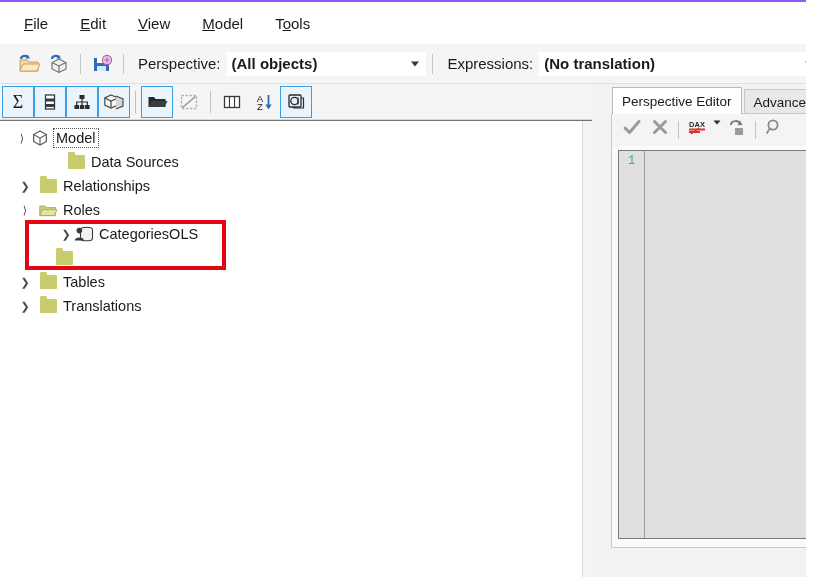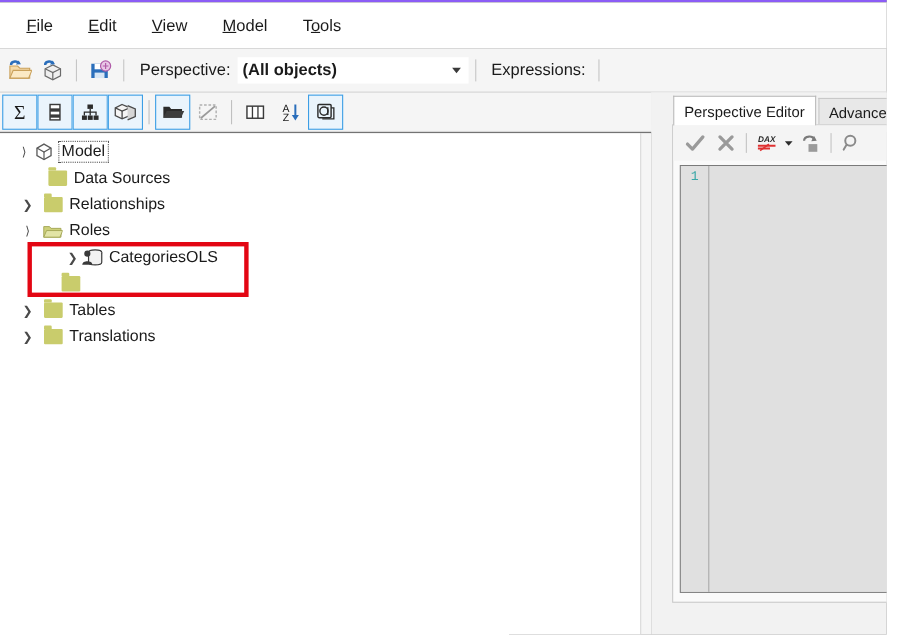--- a/index.html
+++ b/index.html
@@ -49,21 +49,21 @@
   .toolbar1 {
     position: absolute;
     left: 0; top: 42px;
     width: 833px;
     height: 40px;
     background: #f5f5f5;
     border-bottom: 1px solid #e0e0e0;
     display: flex;
     align-items: center;
     box-sizing: border-box;
-    padding-left: 3px;
+    padding-left: 14px;
   }
   .tb-btn {
     width: 30px; height: 30px;
     display: flex; align-items: center; justify-content: center;
     cursor: default;
     flex: none;
   }
   .tb-sep {
     width: 1px; height: 20px;
     background: #c6c6c6;
@@ -272,24 +272,23 @@
   .editor-toolbar {
     height: 32px;
     display: flex;
     align-items: center;
     padding-left: 6px;
     background: #f4f4f4;
     box-sizing: border-box;
   }
   .ed-btn {
     width: 28px; height: 26px;
-    display: flex; align-items: center; justify-content: center;
+    display: flex; align-items: flex-start; justify-content: center;
     flex: none;
     cursor: default;
-    font-style: italic;
   }
   .ed-sep {
     width: 1px; height: 18px;
     background: #c4c4c4;
     margin: 0 4px;
     flex: none;
   }
   .code-area {
     position: absolute;
     left: 6px; top: 36px;
@@ -367,20 +366,24 @@
 
     <div class="tb-label">Perspective:</div>
     <div class="combo" id="combo-perspective">
       <div class="combo-val">(All objects)</div>
       <div class="combo-arrow"></div>
     </div>
 
     <div class="tb-sep"></div>
 
     <div class="tb-label">Expressions:</div>
+    <div class="combo" id="combo-translation">
+      <div class="combo-val">(No translation)</div>
+      <div class="combo-arrow"></div>
+    </div>
 
     <div class="tb-sep"></div>
   </div>
 
   <div class="toolbar2">
 
     <div class="tb2-btn checked" title="Measures">
       <svg width="22" height="22" viewBox="0 0 22 22">
         <text x="11" y="17" font-family="'Liberation Serif',serif" font-size="18" text-anchor="middle" fill="#1a1a1a">Σ</text>
       </svg>
@@ -465,21 +468,21 @@
         <div class="t-icon">
           <svg width="18" height="18" viewBox="0 0 18 18">
             <path d="M9 2 L15.4 5.6 L15.4 12.4 L9 16 L2.6 12.4 L2.6 5.6 Z" fill="#ffffff" stroke="#5a5a5a" stroke-width="1.2"></path>
             <path d="M2.6 5.6 L9 9.2 L15.4 5.6" fill="none" stroke="#5a5a5a" stroke-width="1.1"></path>
             <path d="M9 9.2 L9 16" fill="none" stroke="#5a5a5a" stroke-width="1.1"></path>
           </svg>
         </div>
         <div class="t-label">Model</div>
       </div>
 
-      <div class="tree-row" style="padding-left:26px">
+      <div class="tree-row" style="padding-left:50px">
         <div class="expander"></div>
         <div class="t-icon">
             <div class="folder-ico"></div>
           </div>
         <div class="t-label">Data Sources</div>
       </div>
 
 
       <div class="tree-row" style="padding-left:38px">
         <div class="expander" style="margin-left:-21px">❯</div>

